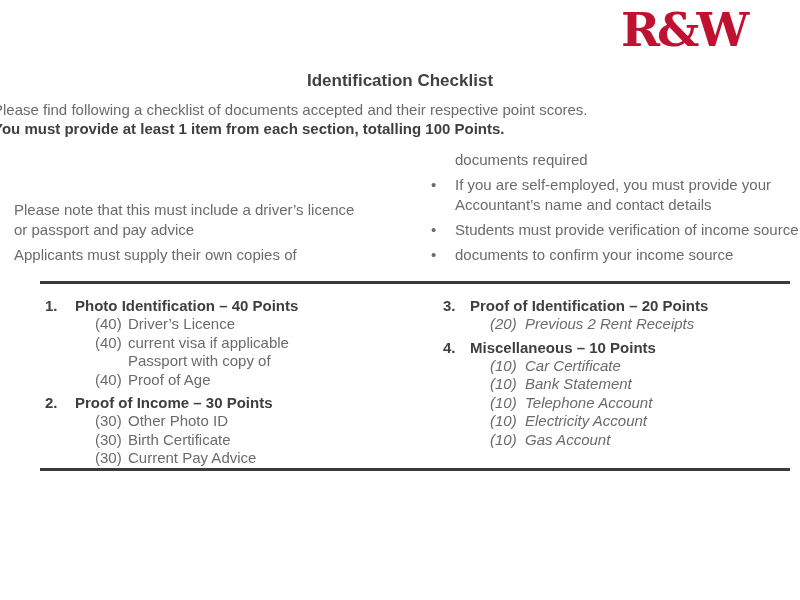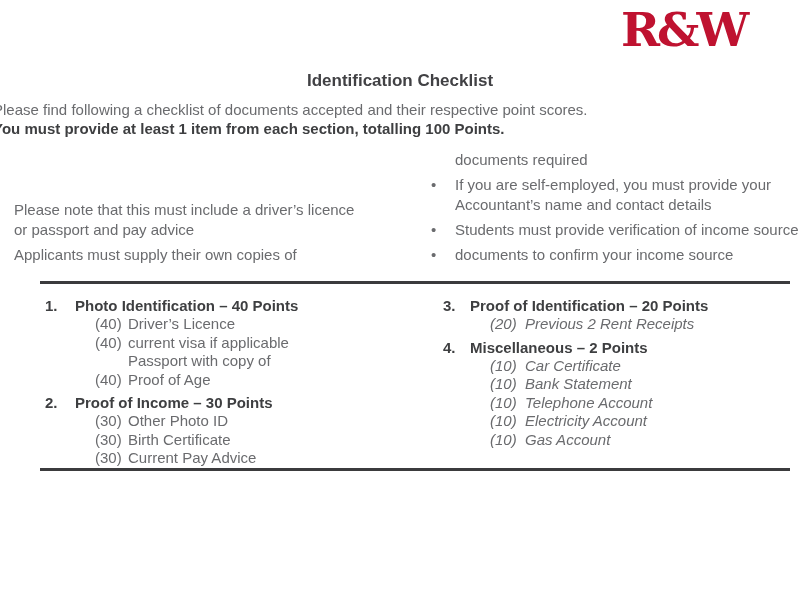--- a/index.html
+++ b/index.html
@@ -177,21 +177,21 @@
           <span class="point-value">(20)</span>
           <span class="txt">
             <span class="line">Previous 2 Rent Receipts</span>
           </span>
         </div>
       </div>
     </div>
     <div class="section">
       <div class="section-header">
         <span class="section-number">4.</span>
-        <span>Miscellaneous – 2 Points</span>
+        <span>Miscellaneous – 10 Points</span>
       </div>
       <div class="section-items">
         <div class="point-item">
           <span class="point-value">(10)</span>
           <span class="txt">
             <span class="line">Car Certificate</span>
           </span>
         </div>
         <div class="point-item">
           <span class="point-value">(10)</span>

